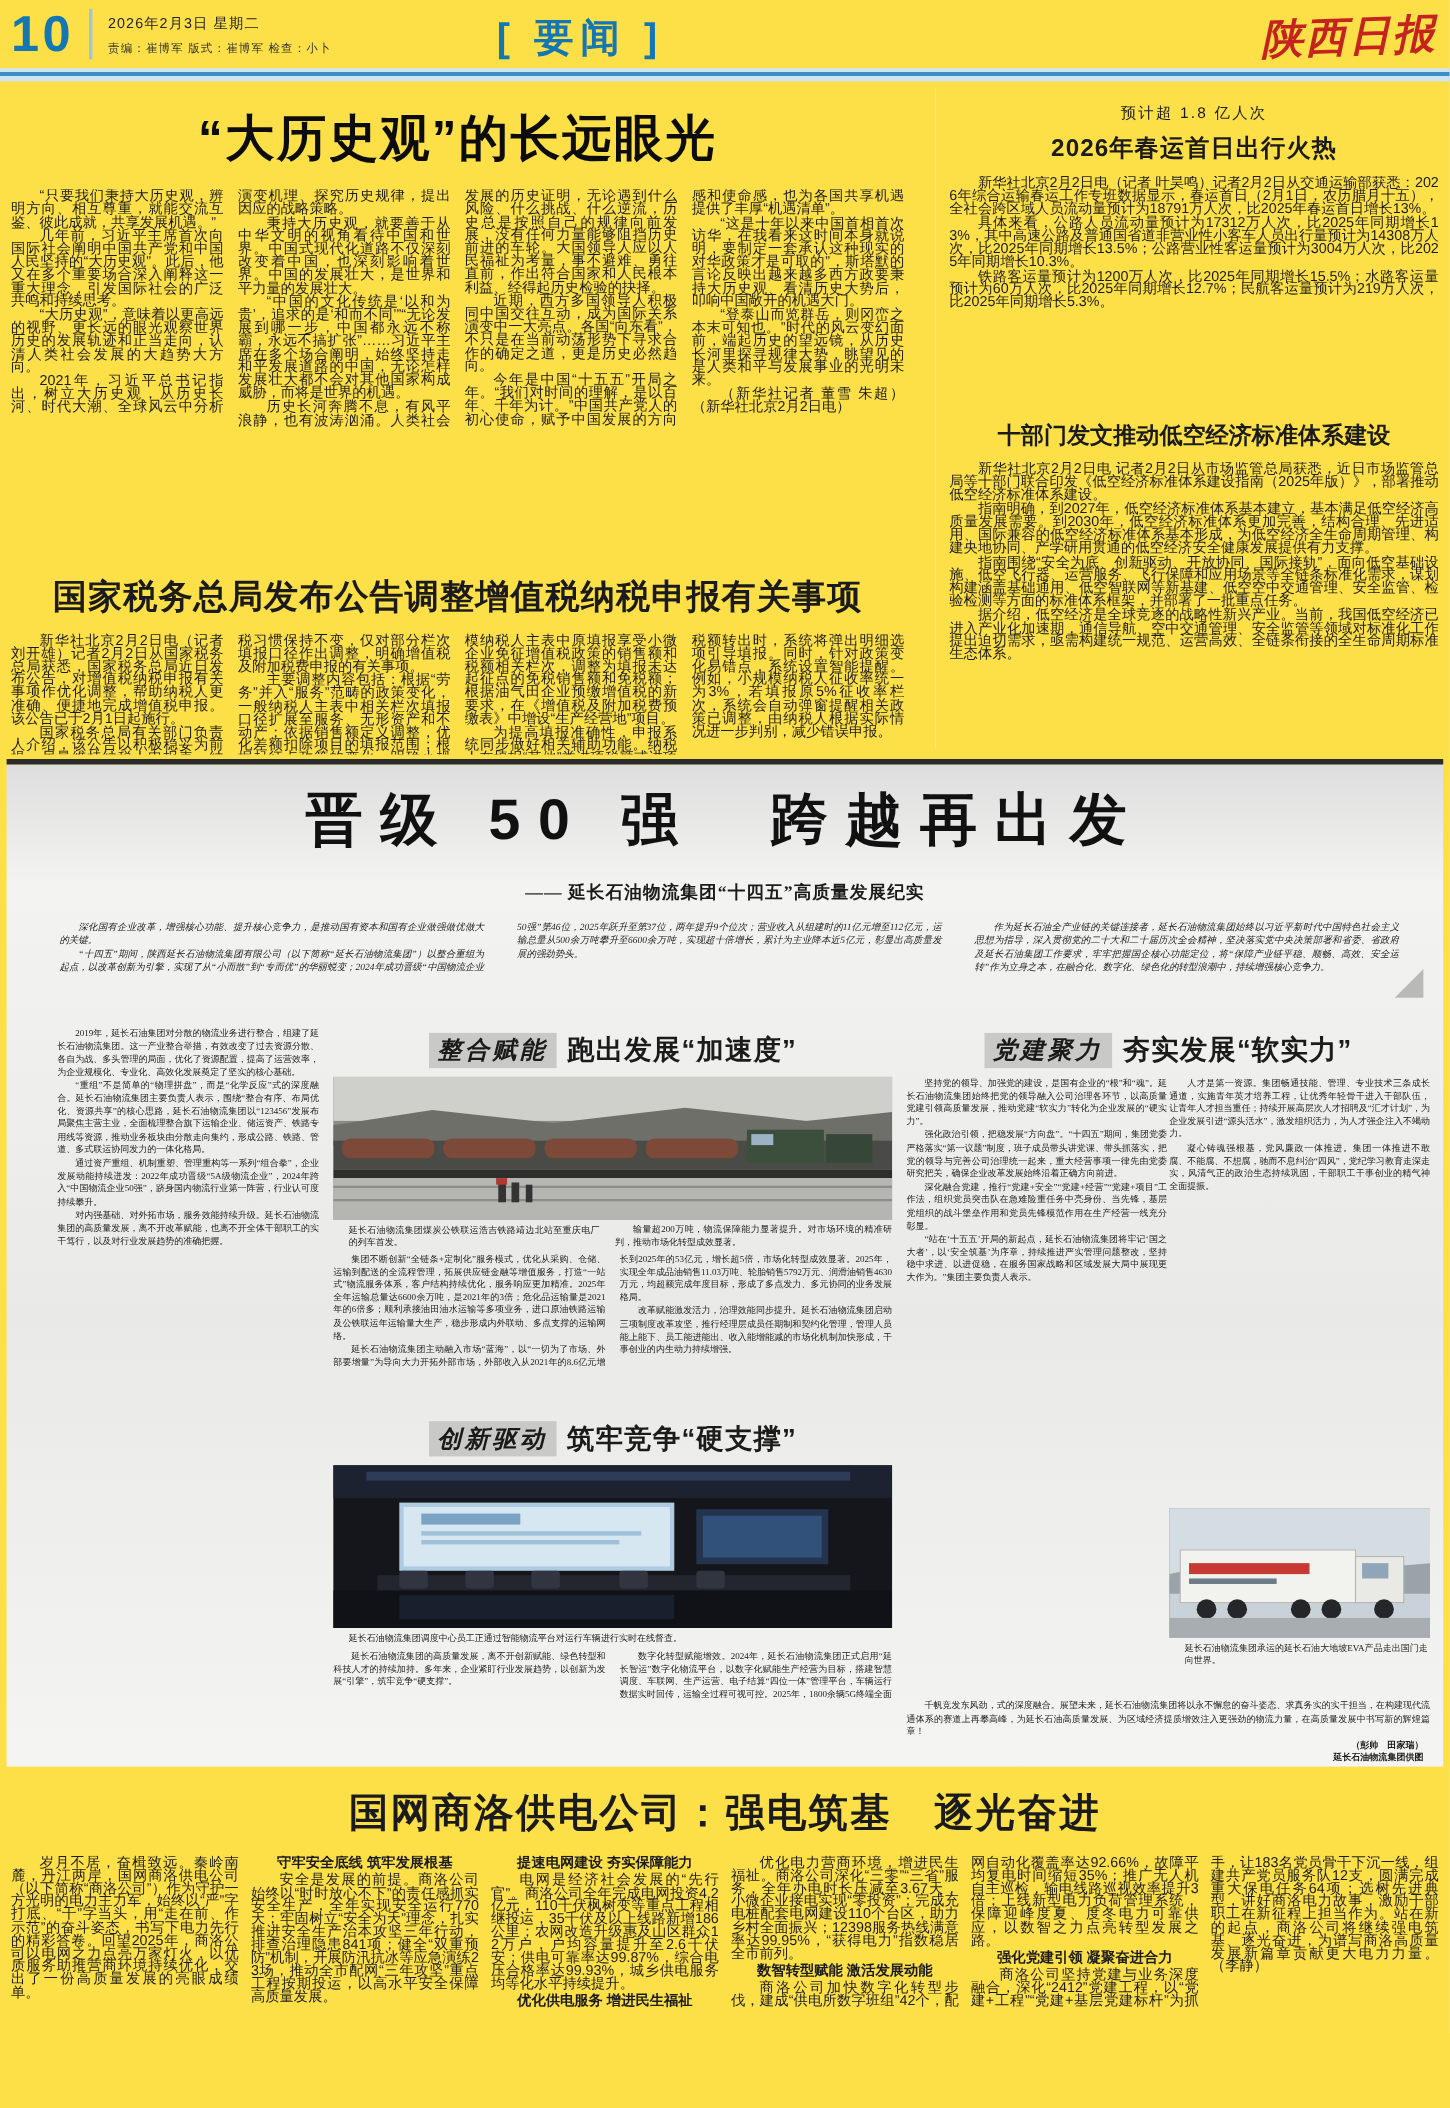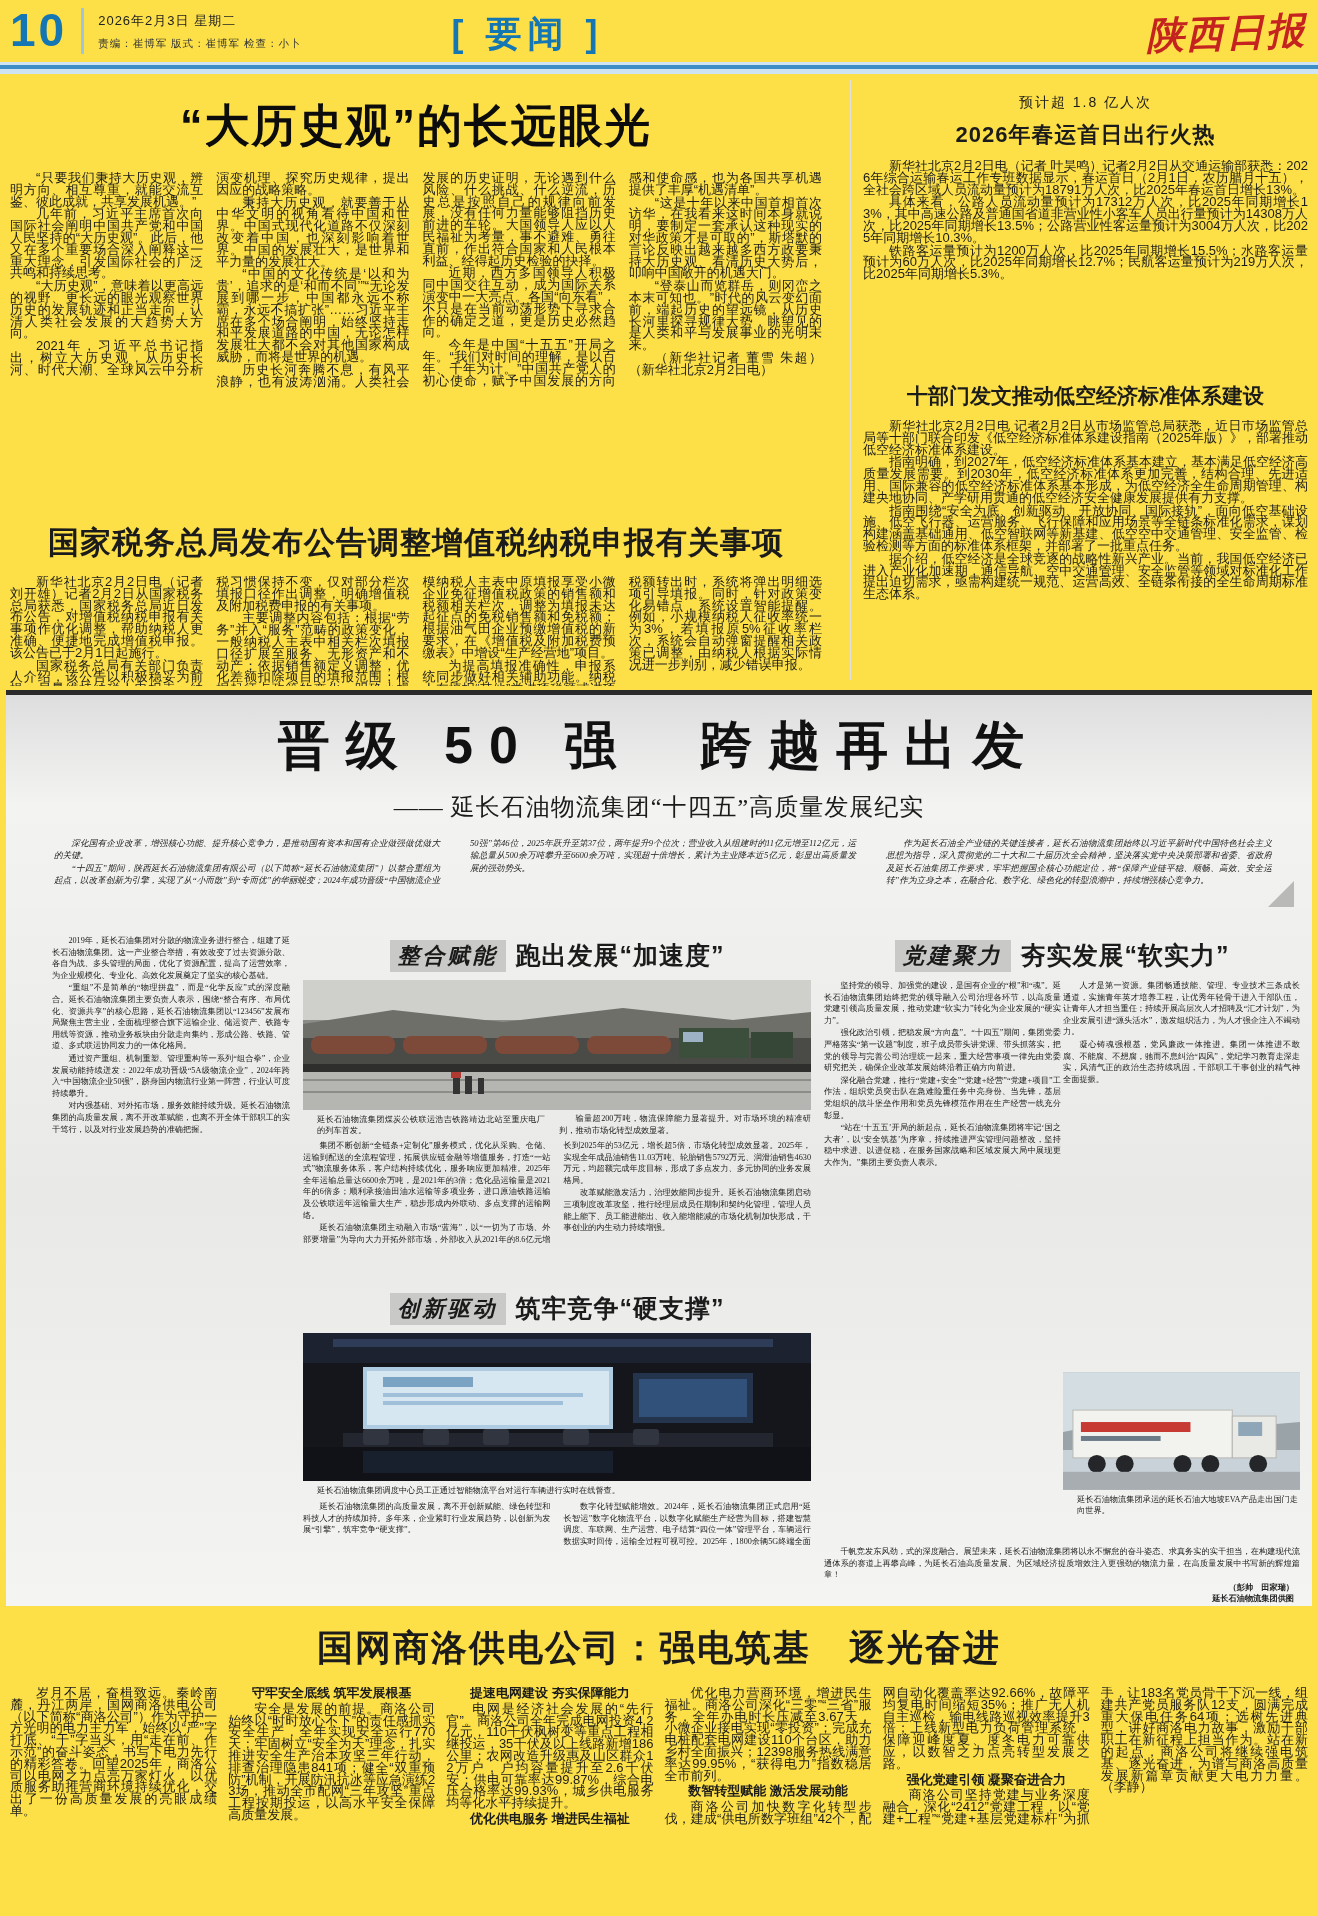--- a/index.html
+++ b/index.html
@@ -44,22 +44,22 @@
   .rbody1 { height:206px; overflow:hidden; }
   h2.rhead2 { text-align:center; font-size:21px; font-weight:900; margin:16px 0 10px 0; }
   .rbody2 { height:252px; overflow:hidden; }
 
   
   .feature { margin:4px 6px 0 6px; height:916px; border-top:5px solid #2b2b2b;
              background:linear-gradient(180deg,#dedede,#f3f3f2 12%,#e9e9e8 55%,#f4f4f3);
              overflow:hidden; position:relative; }
   .f-title { text-align:center; font-size:52px; font-weight:700; letter-spacing:16px;
              margin-top:16px; color:#111; }
-  .f-sub { text-align:center; font-family:"Liberation Serif",serif; font-weight:normal;
-           font-size:24px; margin-top:10px; letter-spacing:1px; }
+  .f-sub { text-align:center; font-family:"Liberation Serif",serif; font-weight:bold;
+           font-size:16px; margin-top:20px; letter-spacing:1px; }
   .f-intro { margin:14px 40px 8px 48px; column-count:3; column-gap:30px; height:84px; overflow:hidden;
              font-family:"Liberation Serif",serif; font-style:italic; font-size:8.6px;
              line-height:12.4px; text-align:justify; word-break:break-all; }
   .f-intro p { text-indent:2em; }
   .corner-tri { position:absolute; right:18px; top:186px; width:0; height:0;
                 border-left:26px solid transparent; border-bottom:26px solid #b9b9b8; }
   .f-main { display:flex; gap:13px; padding:6px 12px 0 46px; height:688px; overflow:hidden; }
   .f-left { width:238px; }
   .f-mid { width:508px; }
   .f-right { flex:1; }

